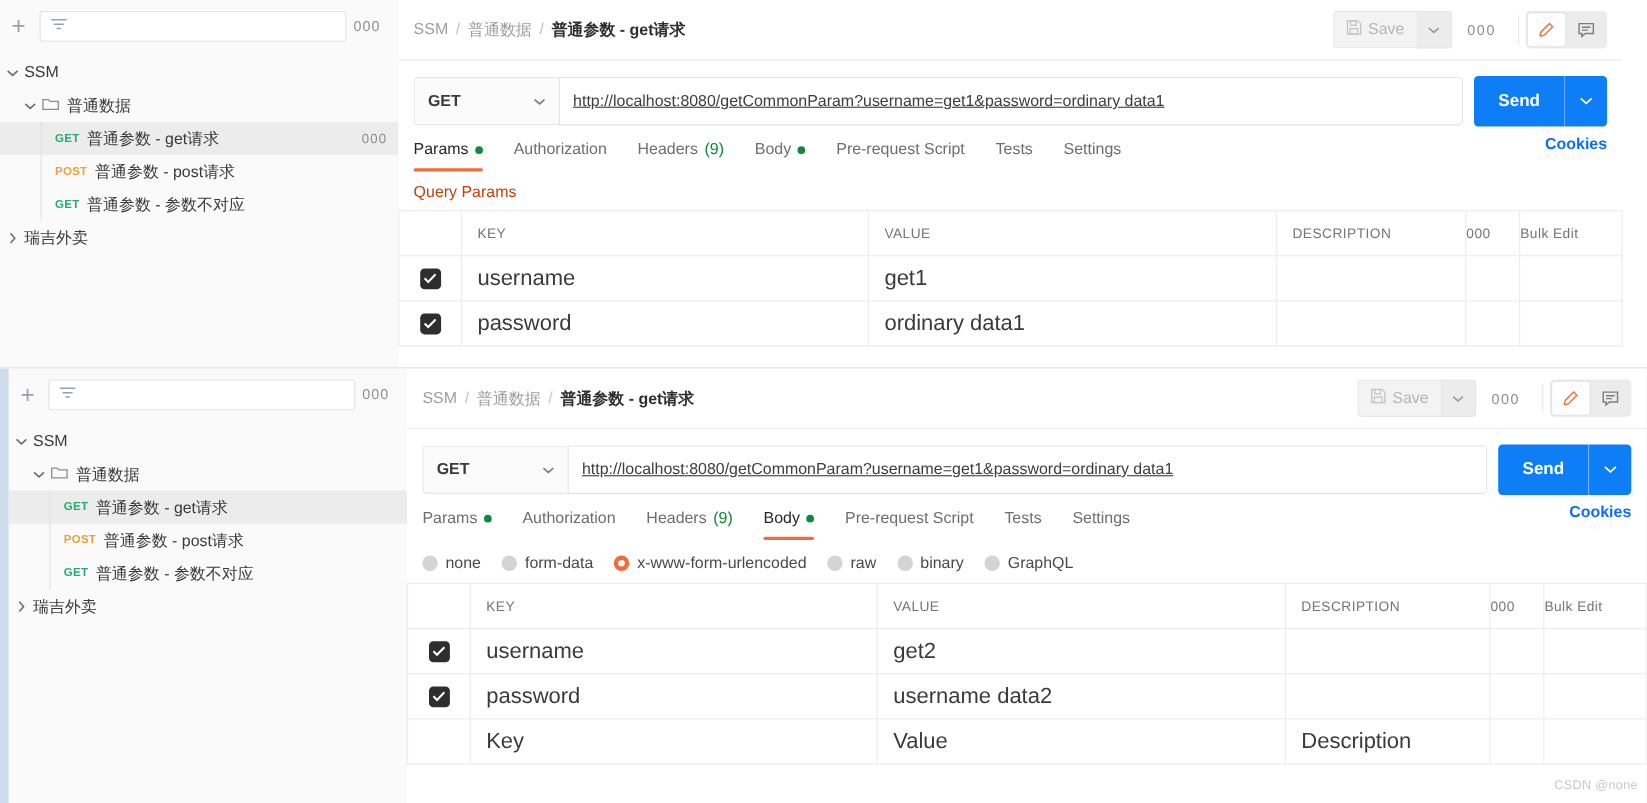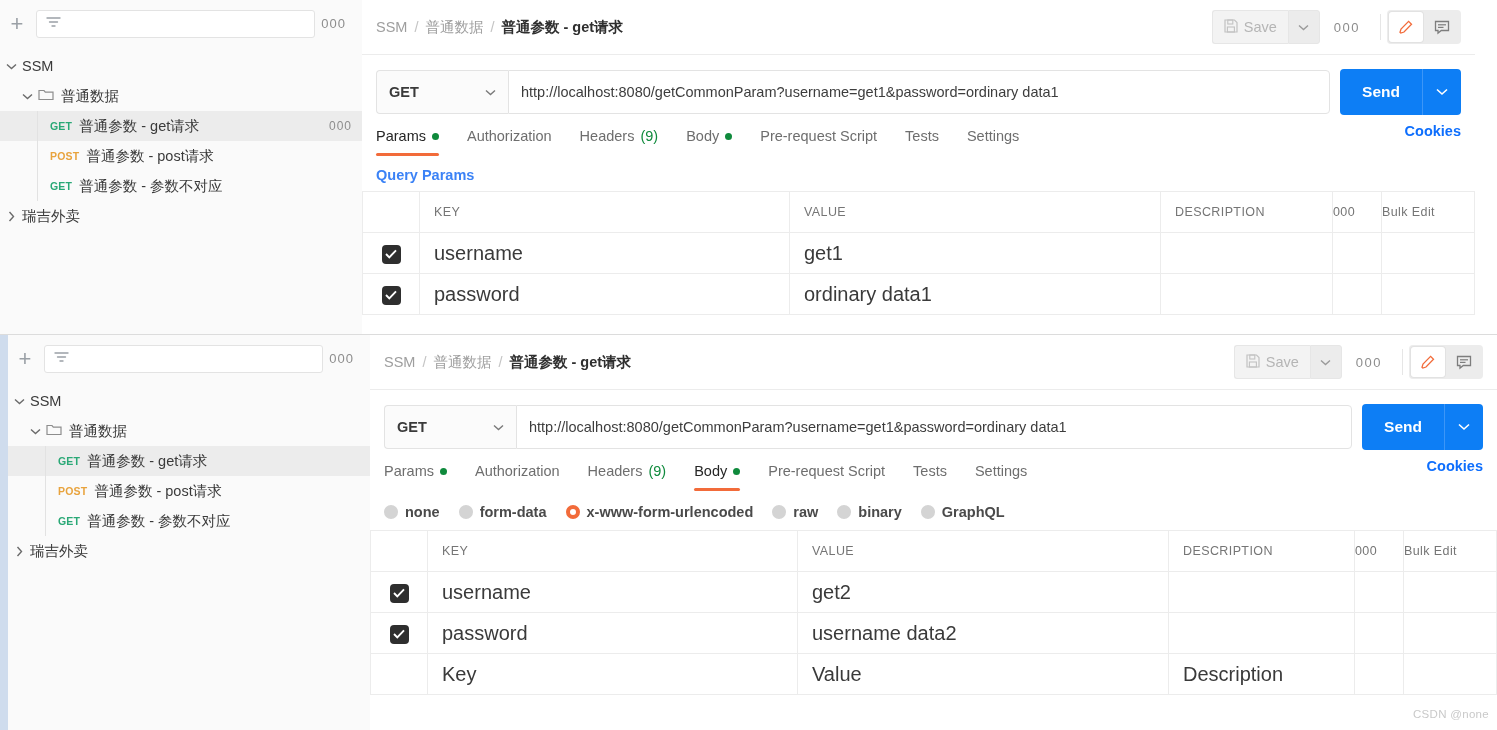--- a/index.html
+++ b/index.html
@@ -44,35 +44,35 @@
   .save-btn{display:flex;align-items:center;height:32px;padding:0 11px;background:#f3f3f3;border:1px solid #e6e6e6;border-right:none;border-radius:3px 0 0 3px;color:#b5b5b5;font-size:14.5px;gap:6px;cursor:pointer;}
   .save-caret{height:32px;width:30px;background:#ececec;border:1px solid #e6e6e6;border-radius:0 3px 3px 0;display:flex;align-items:center;justify-content:center;color:#9a9a9a;cursor:pointer;}
   .hdr-dots{padding:0 14px;color:#8d8d8d;letter-spacing:1.5px;font-size:13px;cursor:pointer;}
   .vdiv{width:1px;height:26px;background:#e6e6e6;margin:0 6px;}
   .icon-group{display:flex;background:#ececec;border-radius:4px;padding:2px;gap:2px;}
   .icon-sq{width:34px;height:30px;display:flex;align-items:center;justify-content:center;border-radius:3px;cursor:pointer;}
   .icon-sq.active{background:#ffffff;box-shadow:0 0 0 1px #e2e2e2;}
 
   .urlbar{display:flex;align-items:center;padding:14px 14px 0 14px;gap:10px;}
   .method-box{width:132px;height:44px;border:1px solid #e3e3e3;border-right:none;border-radius:4px 0 0 4px;background:#fbfbfb;display:flex;align-items:center;justify-content:space-between;padding:0 12px;box-sizing:border-box;font-weight:700;font-size:14.5px;color:#3a3a3a;cursor:pointer;}
-  .url-input{flex:1;height:44px;border:1px solid #e3e3e3;border-radius:0 4px 4px 0;background:#fff;display:flex;align-items:center;padding:0 12px;box-sizing:border-box;font-size:14.5px;color:#3d3d3d;margin-left:-10px;}
+  .url-input{flex:1;height:44px;border:1px solid #e3e3e3;border-radius:0 4px 4px 0;background:#fff;display:flex;align-items:center;padding:0 12px;box-sizing:border-box;font-size:14.5px;color:#3d3d3d;margin-left:-10px;text-decoration:underline;}
   .send-wrap{display:flex;}
   .send-btn{height:46px;background:#0d7ef5;color:#fff;font-weight:700;font-size:15.5px;display:flex;align-items:center;justify-content:center;padding:0 22px;border-radius:4px 0 0 4px;cursor:pointer;}
   .send-caret{height:46px;width:38px;background:#0d7ef5;border-left:1px solid #3c96f7;border-radius:0 4px 4px 0;display:flex;align-items:center;justify-content:center;cursor:pointer;}
 
   .tabs{display:flex;align-items:center;padding:0 14px;height:42px;box-sizing:border-box;}
   .tab{position:relative;display:flex;align-items:center;gap:6px;height:40px;padding:0 0 0 0;margin-right:28px;color:#6e6e6e;font-size:14.5px;cursor:pointer;}
   .tab.active{color:#262626;}
   .tab.active:after{content:"";position:absolute;left:0;right:0;bottom:0;height:3px;background:#f26b3a;border-radius:2px;}
   .gdot{width:7px;height:7px;border-radius:50%;background:#0f8a3c;display:inline-block;}
   .gcount{color:#0f8a3c;}
   .cookies{margin-left:auto;color:#0d6efd;font-size:14.5px;font-weight:700;cursor:pointer;padding-bottom:10px;}
-  .qp-title{padding:10px 14px 8px 14px;font-weight:700;font-size:14.5px;color:#3b82f6;}
-
-  .bodytypes{display:flex;align-items:center;gap:7px;padding:12px 14px 10px 14px;flex-wrap:nowrap;font-weight:bold;}
+  .qp-title{padding:10px 14px 8px 14px;font-weight:400;font-size:14.5px;color:#c2410c;}
+
+  .bodytypes{display:flex;align-items:center;gap:7px;padding:12px 14px 10px 14px;flex-wrap:nowrap;}
   .bt{display:flex;align-items:center;gap:7px;margin-right:12px;color:#4a4a4a;font-size:14.5px;cursor:pointer;white-space:nowrap;}
   .radio{width:14px;height:14px;border-radius:50%;background:#d4d4d4;display:inline-block;position:relative;}
   .radio.sel{background:#fff;border:4px solid #f26b3a;width:6px;height:6px;}
 
   table.kv{width:100%;border-collapse:collapse;table-layout:fixed;}
   table.kv th,table.kv td{border:1px solid #ececec;border-top:1px solid #ececec;padding:0;height:40px;font-weight:400;}
   table.kv th{background:#fff;color:#757575;font-size:12.5px;letter-spacing:.4px;text-align:left;padding-left:14px;}
   table.kv td{font-size:20px;color:#3a3a3a;padding-left:14px;}
   .col-chk{width:56px;padding-left:0 !important;text-align:center;}
   .col-dots{width:48px;text-align:center;padding-left:0 !important;color:#8d8d8d;letter-spacing:1.5px;font-size:12px;}

